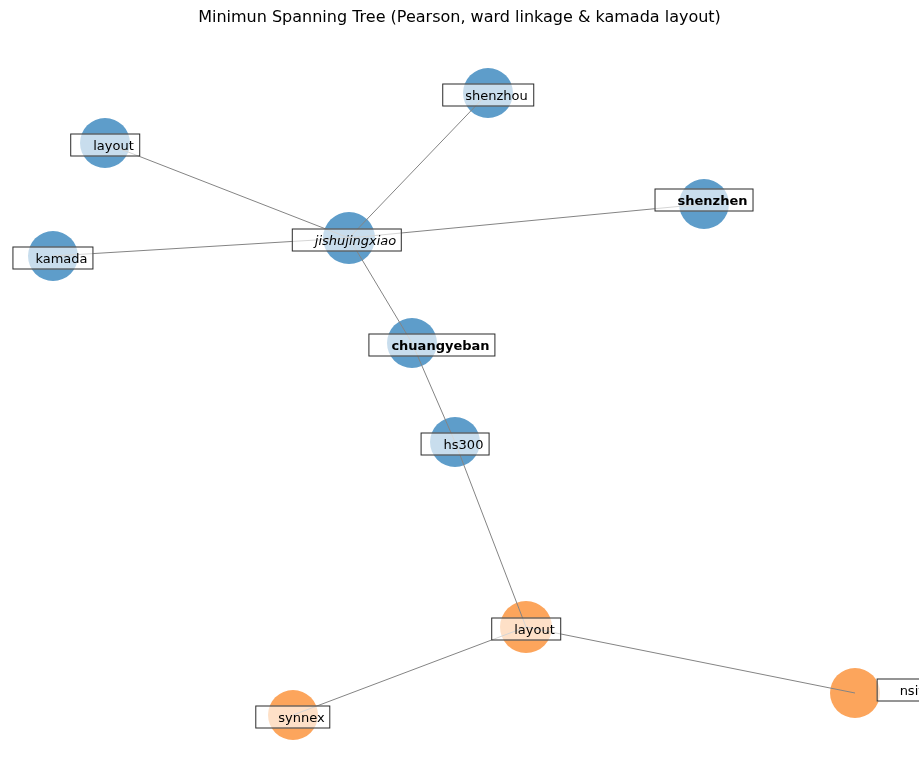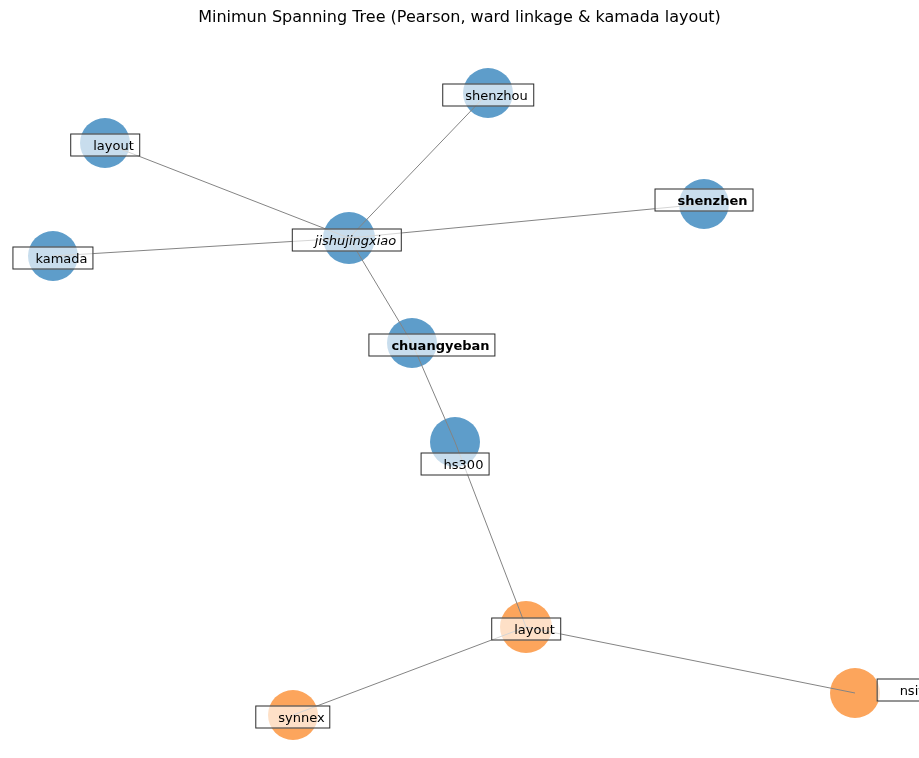--- a/index.html
+++ b/index.html
@@ -69,18 +69,18 @@
       <line x1="526" y1="627" x2="293" y2="715" stroke="#848484" stroke-width="1"></line>
       <line x1="526" y1="627" x2="855" y2="693" stroke="#848484" stroke-width="1"></line>
     </svg>
   <div id="labels-layer">
       <div class="node-label" style="left: 488px; top: 95px;">shenzhou</div>
       <div class="node-label" style="left: 105px; top: 145px;">layout</div>
       <div class="node-label" style="left: 704px; top: 200px; font-weight: bold;">shenzhen</div>
       <div class="node-label" style="left: 347px; top: 240px; font-style: italic;">jishujingxiao</div>
       <div class="node-label" style="left: 53px; top: 258px;">kamada</div>
       <div class="node-label" style="left: 432px; top: 345px; font-weight: bold;">chuangyeban</div>
-      <div class="node-label" style="left: 455px; top: 464px;">hs300</div>
+      <div class="node-label" style="left: 455px; top: 444px;">hs300</div>
       <div class="node-label" style="left: 526px; top: 629px;">layout</div>
       <div class="node-label" style="left: 293px; top: 717px;">synnex</div>
       <div class="node-label" style="left: 855px; top: 690px; margin-left: 48px;">nsit</div>
     </div>
 </div>
 
 </body></html>

